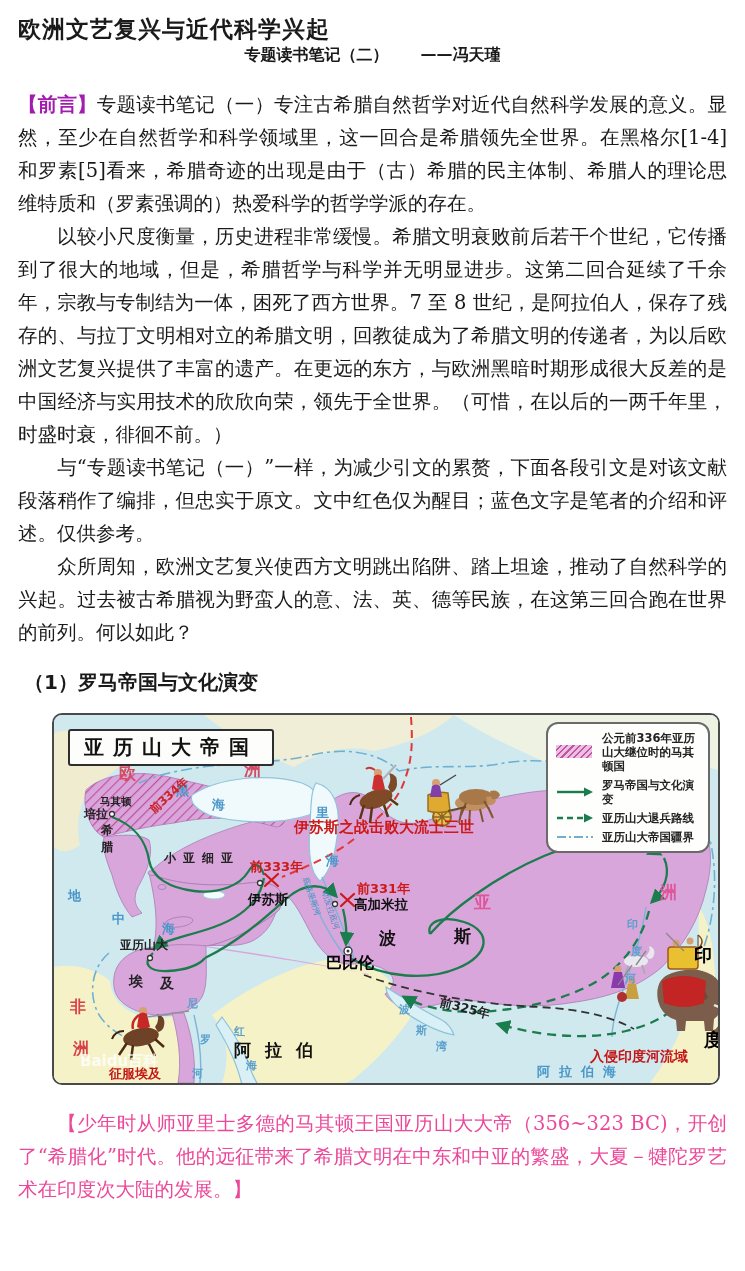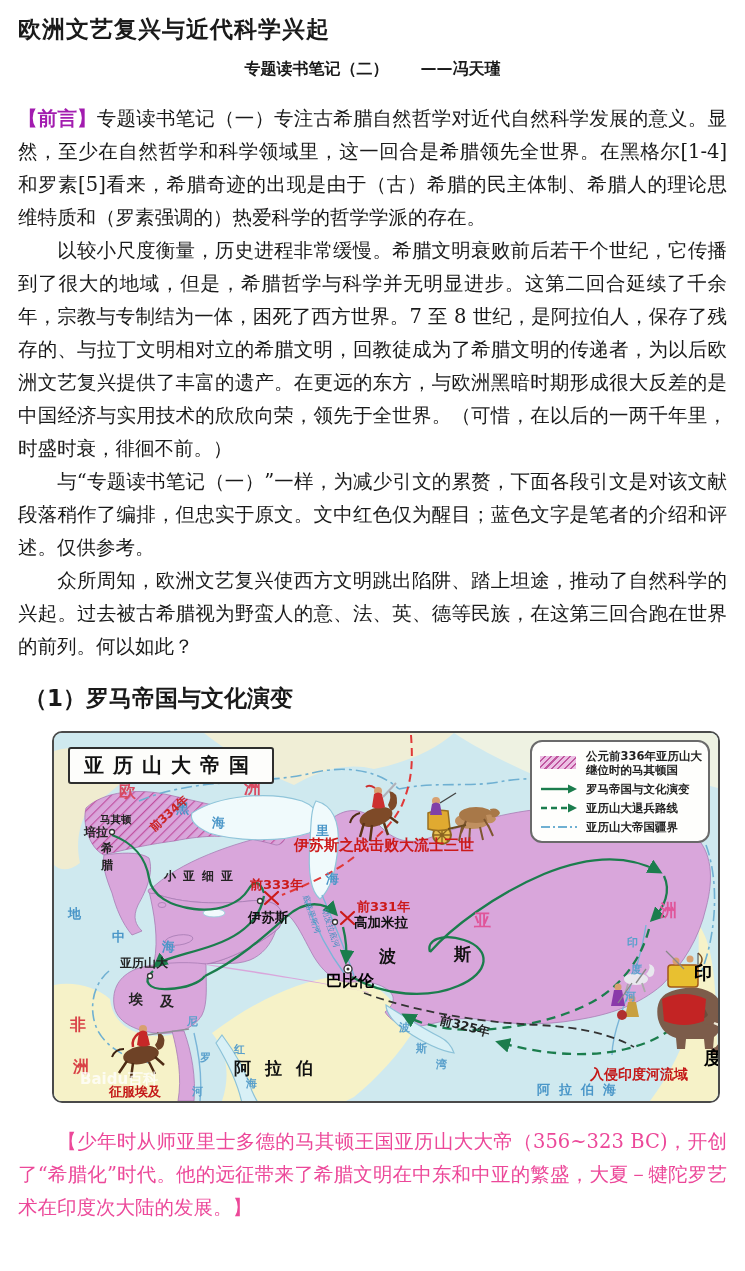--- a/index.html
+++ b/index.html
@@ -1,36 +1,36 @@
 <!DOCTYPE html>
 <html><head>
 <meta charset="utf-8">
 <style>
   html,body{margin:0;padding:0;background:#ffffff;}
   body{width:745px;height:1271px;overflow:hidden;color:#1a1a1a;
        font-family:"DejaVu Serif","Liberation Serif",serif;}
   .doc{padding:14px 18px 0 18px;}
   h1.title{margin:0;font-size:23px;font-weight:bold;
            font-family:"DejaVu Sans","Liberation Sans",sans-serif;letter-spacing:1px;}
-  .subtitle{margin-top:14px;text-align:center;font-size:16px;font-weight:bold;}
+  .subtitle{text-align:center;font-size:16px;font-weight:bold;}
   .body-text{margin-top:22px;}
   p.para{margin:0;font-size:19.5px;line-height:33px;text-align:justify;}
   p.para .indent{display:inline-block;width:2em;}
   .preface-label{color:#a21caf;font-weight:bold;}
-  h2.section{margin:20px 0 0 6px;font-size:23px;font-weight:bold;
+  h2.section{margin:20px 0 0 6px;font-size:20px;font-weight:bold;
              font-family:"DejaVu Sans","Liberation Sans",sans-serif;}
   
   .map-frame{position:relative;width:664px;height:368px;margin:17px 0 0 34px;
              border:2px solid #4a4a4a;border-radius:10px;overflow:hidden;background:#cfe9ef;}
   .map-frame svg{display:block;}
   .map-title-box{position:absolute;left:14px;top:14px;padding:3px 14px;border:2px solid #2e2e2e;
                  border-radius:3px;background:#fdfdfb;font-size:20px;font-weight:bold;
                  letter-spacing:9px;color:#111;
                  font-family:"DejaVu Sans","Liberation Sans",sans-serif;}
-  .map-legend{position:absolute;right:8px;top:7px;width:180px;background:#fefefc;
+  .map-legend{position:absolute;right:8px;top:7px;width:164px;background:#fefefc;
               border:2px solid #6a6a6a;border-radius:12px;padding:7px 6px 6px 8px;box-sizing:border-box;
               font-family:"DejaVu Sans","Liberation Sans",sans-serif;}
   .legend-row{display:flex;align-items:center;margin-bottom:5px;}
   .legend-row:last-child{margin-bottom:1px;}
   .legend-sym{width:40px;flex:0 0 40px;margin-right:6px;}
   .legend-label{font-size:11.5px;line-height:14px;font-weight:600;color:#222;}
   .sw-hatch{width:36px;height:13px;
             background:repeating-linear-gradient(135deg,#ecc0e4 0 3px,#c0569f 3px 4.5px);}
   
   text{font-family:"DejaVu Sans","Liberation Sans",sans-serif;}

